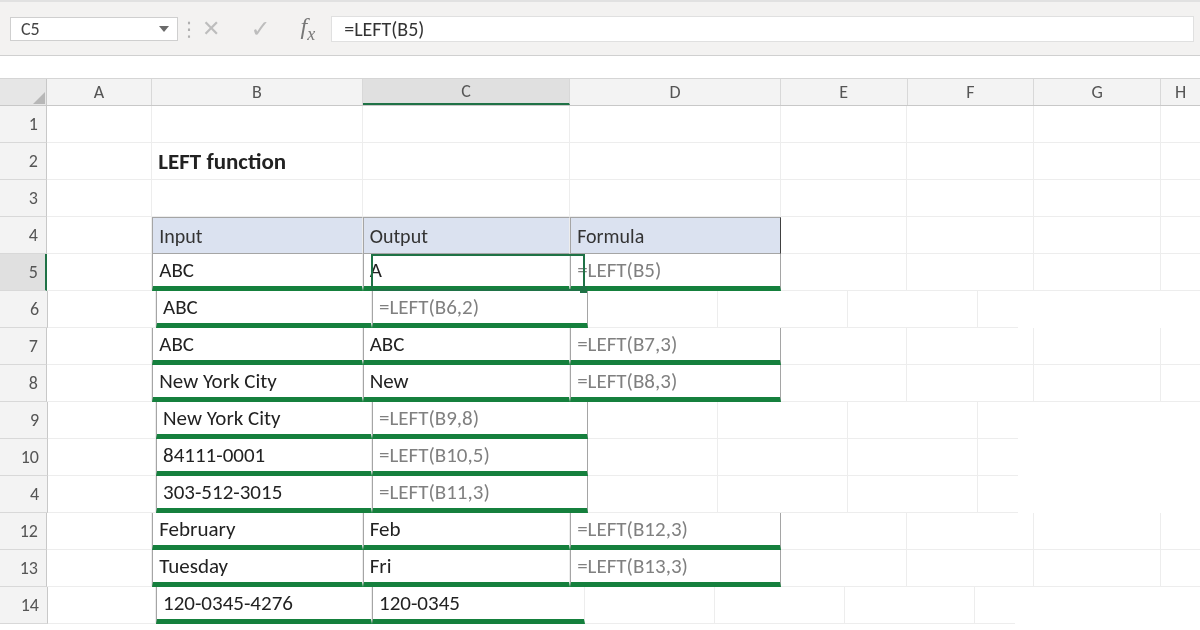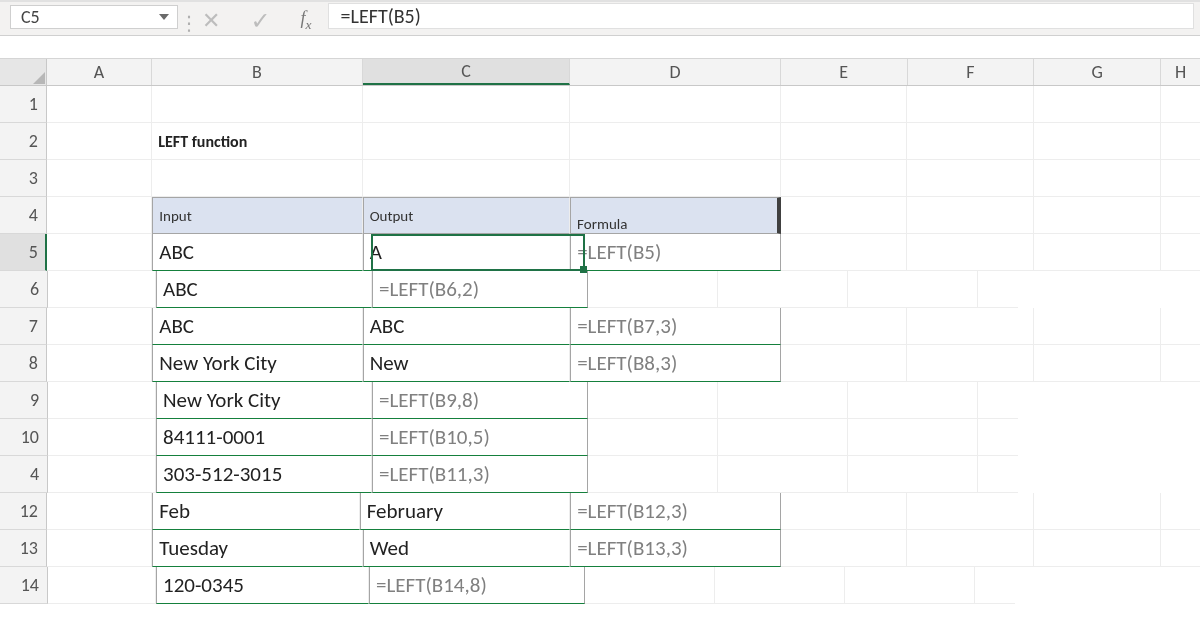--- a/index.html
+++ b/index.html
@@ -10,22 +10,22 @@
     height: 630px;
     overflow: hidden;
     position: relative;
     color: #333;
   }
 
   
   .toolbar-border-top { height: 2px; background: #e1e1e1; }
   .formula-row {
     display: flex;
-    align-items: flex-end;
-    height: 34px;
+    align-items: center;
+    height: 54px;
     background: #f3f2f1;
     border-bottom: 1px solid #d0d0d0;
   }
   .name-box {
     width: 168px;
     display: flex;
     align-items: center;
     position: relative;
     background: #fff;
     margin: 6px 4px 6px 10px;
@@ -60,21 +60,21 @@
   }
   .fb-icon-x, .fb-icon-check {
     color: #bdbdbd;
     font-size: 22px;
     font-weight: 300;
   }
   .fb-icon-check { font-size: 24px; }
   .fb-icon-fx {
     font-family: "Times New Roman", serif;
     font-style: italic;
-    font-size: 18px;
+    font-size: 24px;
     color: #777;
   }
   .fb-icon-fx sub { font-size: 0.75em; }
   .formula-input {
     flex: 1;
     background: #fff;
     margin: 6px 6px 6px 0;
     border: 1px solid #e0e0e0;
     display: flex;
     align-items: center;
@@ -163,32 +163,32 @@
     white-space: nowrap;
   }
   .cell.last-col { border-right: none; }
 
   
   .tbl-header {
     background: #dbe2f0;
     border-top: 1px solid #a5a5a5;
     border-bottom: 1px solid #a5a5a5;
     border-left: 1px solid #a5a5a5;
-    font-size: 15px;
+    font-size: 20px;
     color: #333;
   }
-  .tbl-header.rb { border-right: 4px solid #404040; align-items: flex-end; }
+  .tbl-header.rb { border-right: 1px solid #404040; }
   .tbl-cell {
     border-left: 1px solid #a5a5a5;
-    border-bottom: 1px solid #15803d;
+    border-bottom: 5px solid #15803d;
   }
   .tbl-cell.rb { border-right: 1px solid #a5a5a5; }
   .tbl-cell.formula { color: #808080; }
 
-  .title-bold { font-weight: 700; font-size: 16px; color: #222; }
+  .title-bold { font-weight: 700; font-size: 23px; color: #222; }
 
   
   .w-rowhdr { width: 48px; }
   .w-A { width: 108px; }
   .w-B { width: 216px; }
   .w-C { width: 213px; }
   .w-D { width: 216px; }
   .w-E { width: 130px; }
   .w-F { width: 130px; }
   .w-G { width: 130px; }
@@ -456,65 +456,65 @@
       <div class="cell w-F"></div>
       <div class="cell w-G"></div>
       <div class="cell last-col w-H"></div>
     </div>
 
     <div class="row">
       <div class="row-header w-rowhdr">
           <span>12</span>
         </div>
       <div class="cell w-A"></div>
+      <div class="cell tbl-cell w-B">
+          <span>February</span>
+        </div>
       <div class="cell tbl-cell w-C">
           <span>Feb</span>
         </div>
-      <div class="cell tbl-cell w-B">
-          <span>February</span>
-        </div>
       <div class="cell tbl-cell rb formula w-D">
           <span>=LEFT(B12,3)</span>
         </div>
       <div class="cell w-E"></div>
       <div class="cell w-F"></div>
       <div class="cell w-G"></div>
       <div class="cell last-col w-H"></div>
     </div>
 
     <div class="row">
       <div class="row-header w-rowhdr">
           <span>13</span>
         </div>
       <div class="cell w-A"></div>
       <div class="cell tbl-cell w-B">
           <span>Tuesday</span>
         </div>
       <div class="cell tbl-cell w-C">
-          <span>Wed</span>
+          <span>Fri</span>
         </div>
       <div class="cell tbl-cell rb formula w-D">
           <span>=LEFT(B13,3)</span>
         </div>
       <div class="cell w-E"></div>
       <div class="cell w-F"></div>
       <div class="cell w-G"></div>
       <div class="cell last-col w-H"></div>
     </div>
 
     <div class="row">
       <div class="row-header w-rowhdr">
           <span>14</span>
         </div>
       <div class="cell w-A"></div>
+      <div class="cell tbl-cell w-B">
+          <span>120-0345-4276</span>
+        </div>
       <div class="cell tbl-cell w-C">
           <span>120-0345</span>
-        </div>
-      <div class="cell tbl-cell rb formula w-D">
-          <span>=LEFT(B14,8)</span>
         </div>
       <div class="cell w-E"></div>
       <div class="cell w-F"></div>
       <div class="cell w-G"></div>
       <div class="cell last-col w-H"></div>
     </div>
 
   </div>
 
   <div class="selection" style="left:371px; top:176px; width:214px; height:37px;">

